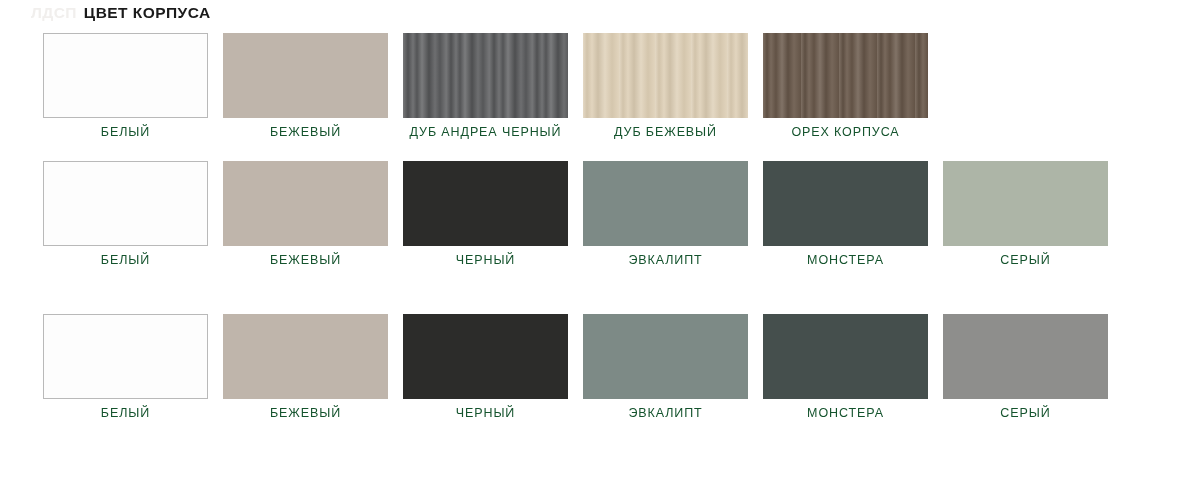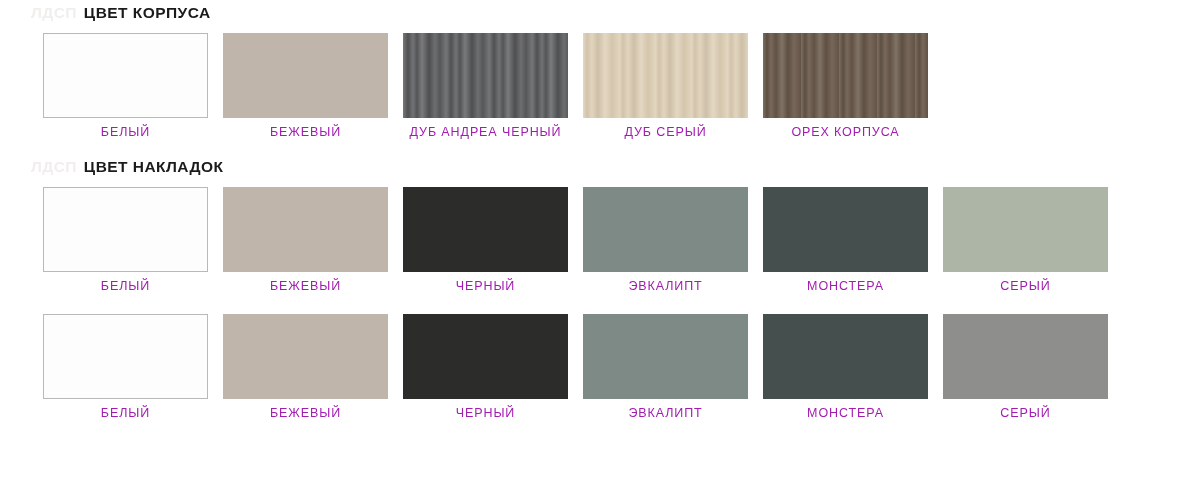--- a/index.html
+++ b/index.html
@@ -132,21 +132,21 @@
         rgba(255,255,255,0.15) 19px,
         rgba(0,0,0,0.12) 25px,
         rgba(255,255,255,0.08) 31px,
         rgba(0,0,0,0.07) 38px);
   }
 
   .swatch-label {
     margin-top: 7px;
     font-size: 12.5px;
     letter-spacing: 0.9px;
-    color: #a21caf;
+    color: #14532d;
     text-align: center;
     white-space: nowrap;
     font-weight: 400;
   }
 </style>
 </head>
 <body>
 
 <div class="palette-page">
 
@@ -171,36 +171,32 @@
       <div class="swatch-cell">
         <div class="swatch-chip" style="background-color: rgb(93, 94, 96);">
             <span class="grain broad"></span>
           </div>
         <div class="swatch-label">ДУБ АНДРЕА ЧЕРНЫЙ</div>
       </div>
       <div class="swatch-cell">
         <div class="swatch-chip" style="background-color: rgb(221, 206, 180);">
             <span class="grain soft"></span>
           </div>
-        <div class="swatch-label">ДУБ СЕРЫЙ</div>
+        <div class="swatch-label">ДУБ БЕЖЕВЫЙ</div>
       </div>
       <div class="swatch-cell">
         <div class="swatch-chip" style="background-color: rgb(107, 90, 76);">
             <span class="grain rich"></span>
           </div>
         <div class="swatch-label">ОРЕХ КОРПУСА</div>
       </div>
     </div>
   </div>
 
   <div class="section section-2">
-    <div class="section-header">
-      <span class="header-prefix">ЛДСП</span>
-      <span class="header-title">ЦВЕТ НАКЛАДОК</span>
-    </div>
     <div class="swatch-row">
       <div class="swatch-cell">
         <div class="swatch-chip has-border" style="background-color: rgb(253, 253, 253);"></div>
         <div class="swatch-label">БЕЛЫЙ</div>
       </div>
       <div class="swatch-cell">
         <div class="swatch-chip" style="background-color: rgb(191, 181, 171);"></div>
         <div class="swatch-label">БЕЖЕВЫЙ</div>
       </div>
       <div class="swatch-cell">

